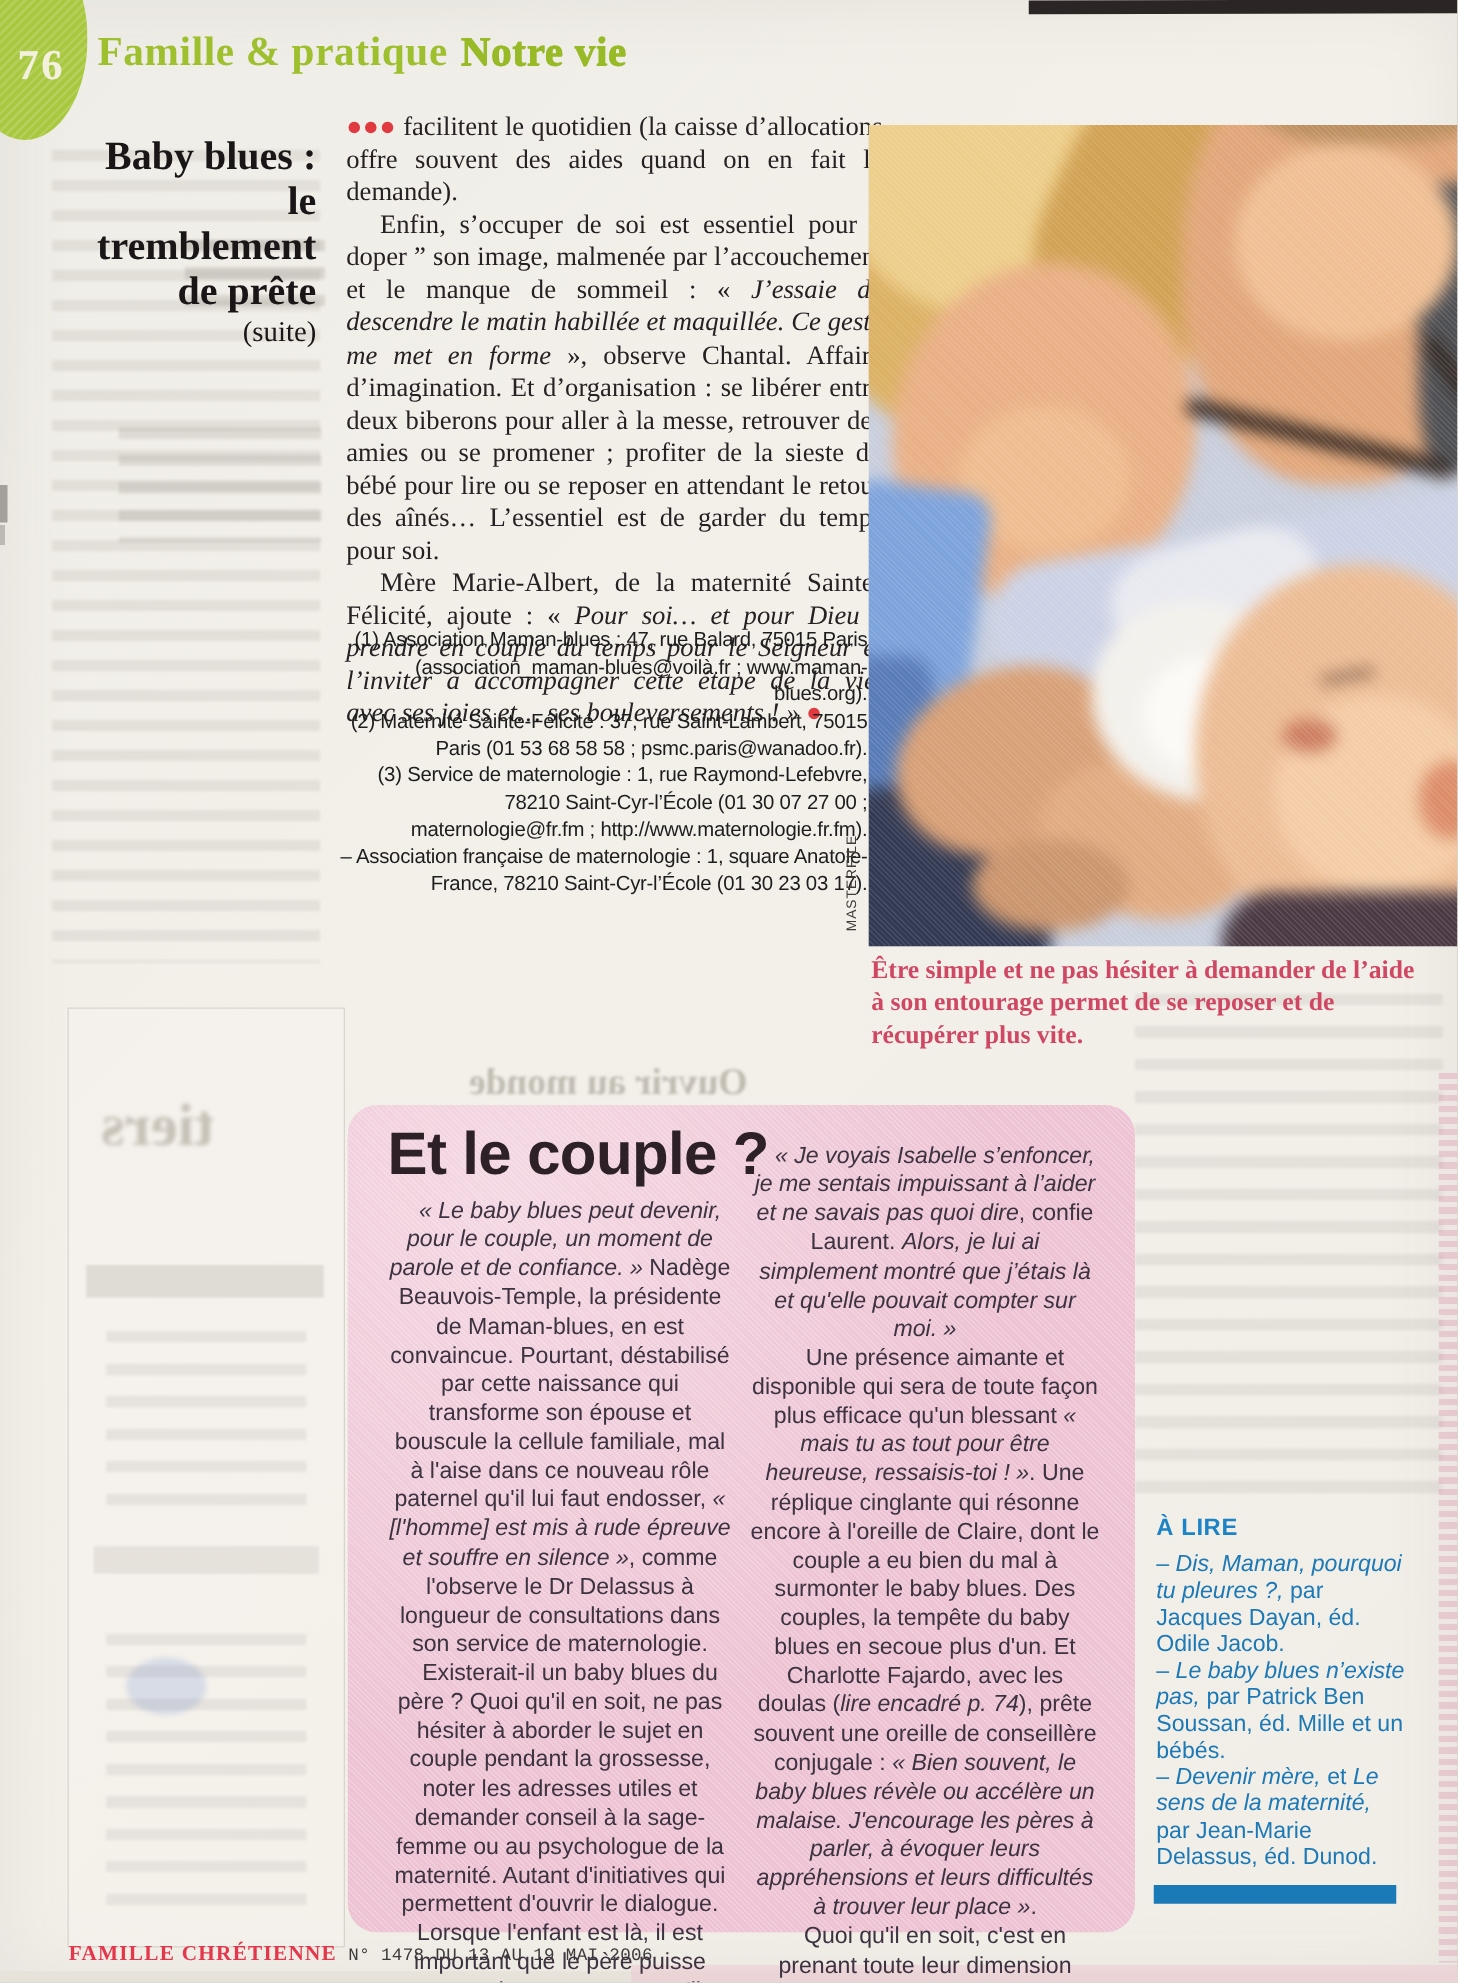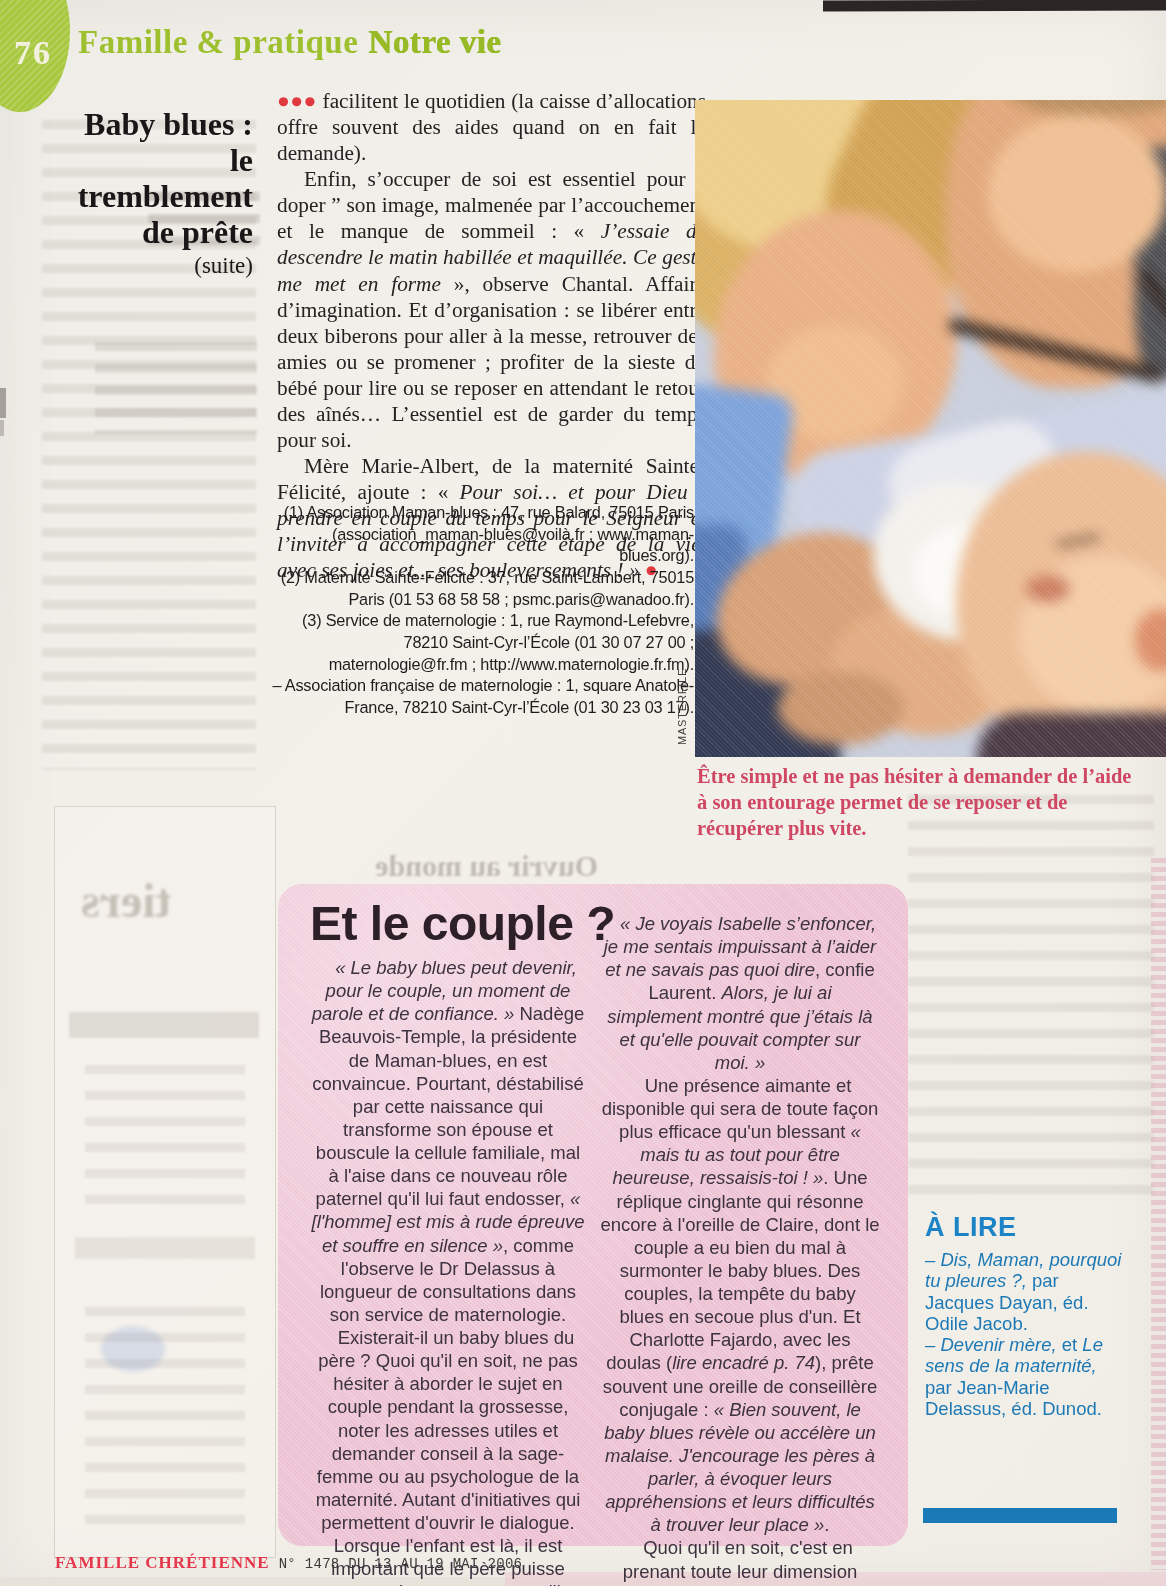--- a/index.html
+++ b/index.html
@@ -75,21 +75,21 @@
   .pb-title { position:absolute; left:32px; top:12px; font-family:"Liberation Sans", sans-serif;
     font-size:48px; font-weight:700; color:#2d2027; letter-spacing:-0.5px; }
   .pb-col { position:absolute; }
   .pb-col1 { left:32px; top:72px; width:276px; }
   .pb-col2 { left:322px; top:28px; width:280px; }
   .pb-col p { font-family:"Liberation Sans", sans-serif; font-size:18.5px; line-height:1.25; color:#3d3240;text-align:center; }
   .pb-col p.ind { text-indent:16px; }
 
   
   .alire { position:absolute; left:925px; top:1212px; width:200px; z-index:2; }
-  .alire-title { font-family:"Liberation Sans", sans-serif; font-size:27px; font-weight:700; color:#1c84c6; margin-bottom:6px; letter-spacing:0.5px; }
+  .alire-title { font-family:"Liberation Sans", sans-serif; font-size:19px; font-weight:700; color:#1c84c6; margin-bottom:6px; letter-spacing:0.5px; }
   .alire p { font-family:"Liberation Sans", sans-serif; font-size:18.5px; line-height:1.15; color:#1c79b6; }
   .alire-bar { position:absolute; left:923px; top:1508px; width:194px; height:15px; background:#1a7ab8; z-index:2; }
 
   
   .footer { position:absolute; left:55px; top:1553px; white-space:nowrap; }
   .footer .brand { font-size:17px; font-weight:700; color:#e4374c; letter-spacing:1px; }
   .footer .issue { font-family:Liberation Mono, monospace; font-size:14px; color:#3c3a3a; margin-left:9px; letter-spacing:0.3px; }
 </style>
 </head>
 <body>
@@ -189,20 +189,21 @@
         <p class="ind"><span class="it">« Je voyais Isabelle s’enfoncer, je me sentais impuissant à l’aider et ne savais pas quoi dire</span><span>, confie Laurent. </span><span class="it">Alors, je lui ai simplement montré que j’étais là et qu'elle pouvait compter sur moi. »</span></p>
         <p class="ind"><span>Une présence aimante et disponible qui sera de toute façon plus efficace qu'un blessant </span><span class="it">« mais tu as tout pour être heureuse, ressaisis-toi ! »</span><span>. Une réplique cinglante qui résonne encore à l'oreille de Claire, dont le couple a eu bien du mal à surmonter le baby blues. Des couples, la tempête du baby blues en secoue plus d'un. Et Charlotte Fajardo, avec les doulas (</span><span class="it">lire encadré p. 74</span><span>), prête souvent une oreille de conseillère conjugale : </span><span class="it">« Bien souvent, le baby blues révèle ou accélère un malaise. J'encourage les pères à parler, à évoquer leurs appréhensions et leurs difficultés à trouver leur place »</span><span>.</span></p>
         <p class="ind"><span>Quoi qu'il en soit, c'est en prenant toute leur dimension qu'ils aideront le mieux leur compagne. </span></p>
       </div>
   </div>
 
   <div class="alire">
     <div class="alire-title">À LIRE</div>
     <div>
         <p><span>– </span><span class="it">Dis, Maman, pourquoi tu pleures ?,</span><span> par Jacques Dayan, éd. Odile Jacob.</span></p>
+        <p><span>– </span><span class="it">Le baby blues n’existe pas,</span><span> par Patrick Ben Soussan, éd. Mille et un bébés.</span></p>
         <p><span>– </span><span class="it">Devenir mère,</span><span> et </span><span class="it">Le sens de la maternité,</span><span> par Jean-Marie Delassus, éd. Dunod.</span></p>
       </div>
   </div>
   <div class="alire-bar"></div>
 
   <div class="footer">
     <span class="brand">FAMILLE CHRÉTIENNE</span><span class="issue">N° 1478 DU 13 AU 19 MAI 2006</span>
   </div>
 
   <div class="scan-bottom"></div>

